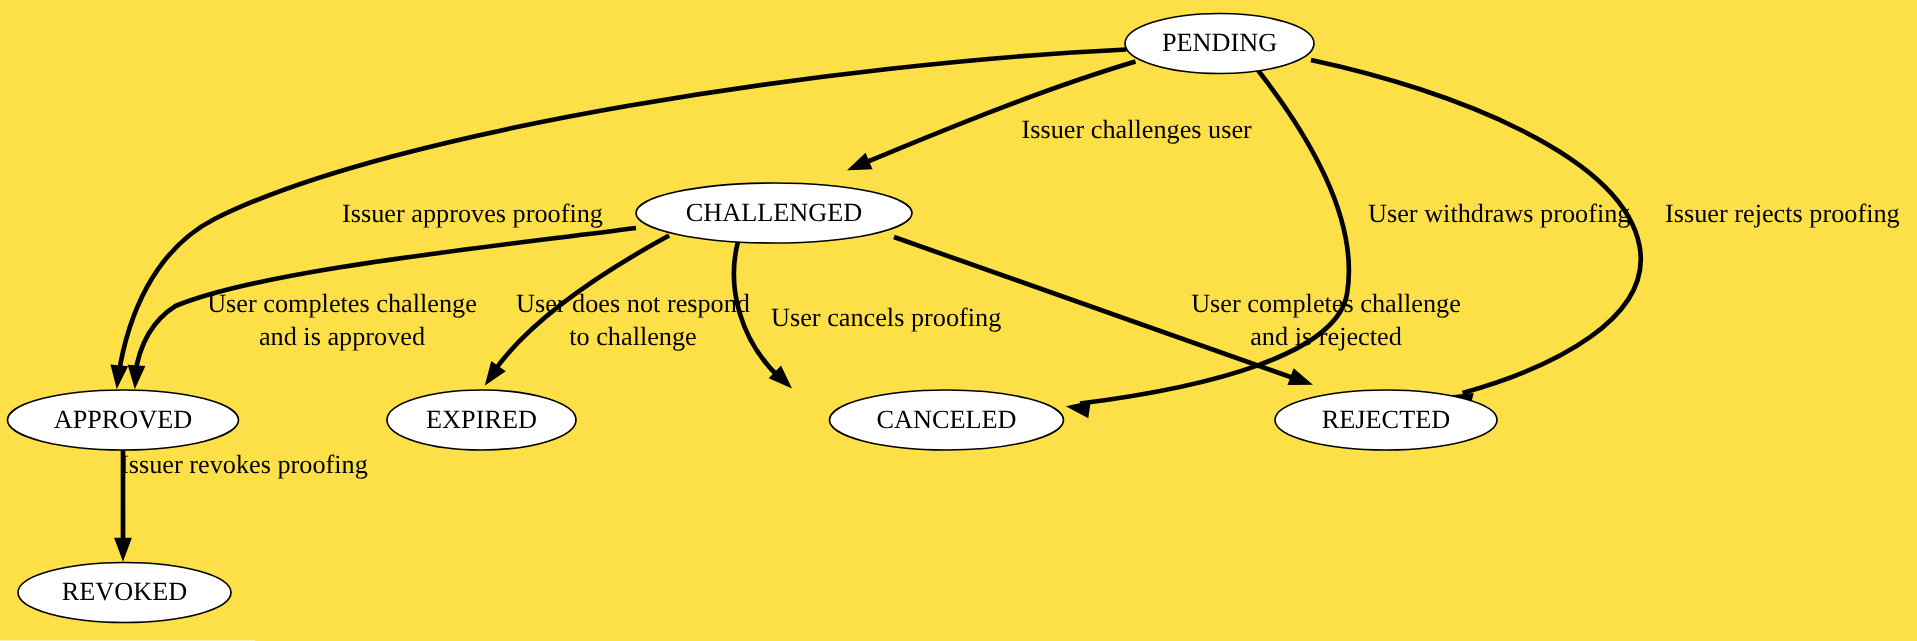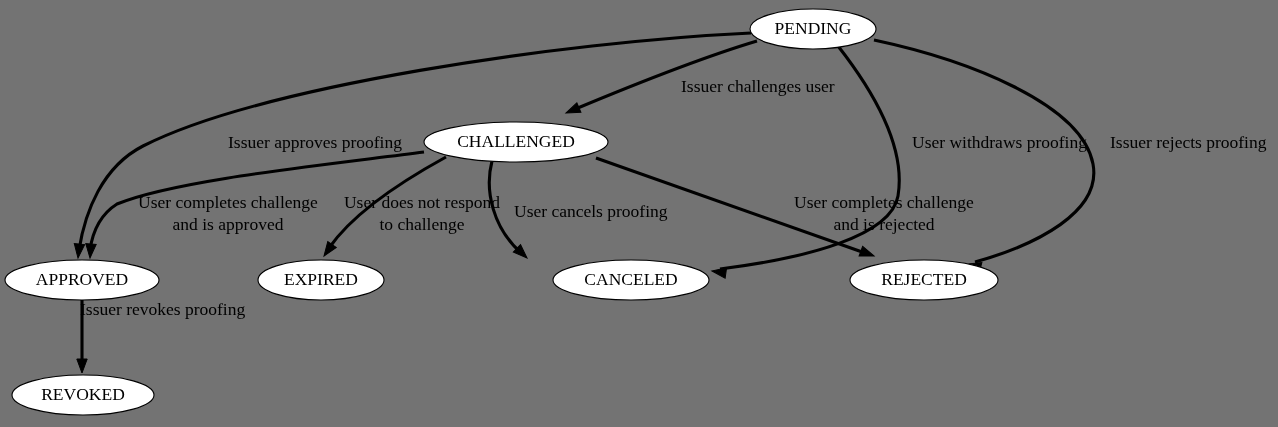--- a/index.html
+++ b/index.html
@@ -10,21 +10,21 @@
   body {
     width: 1278px;
     height: 427px;
     font-family: "Liberation Serif", serif;
     overflow: hidden;
   }
   #graph-root {
     position: relative;
     width: 1278px;
     height: 427px;
-    background: #737373;
+    background: #fde047;
   }
   svg#state-graph {
     display: block;
     width: 1278px;
     height: 427px;
   }
   .node-ellipse {
     fill: #ffffff;
     stroke: #000000;
     stroke-width: 1.1;

